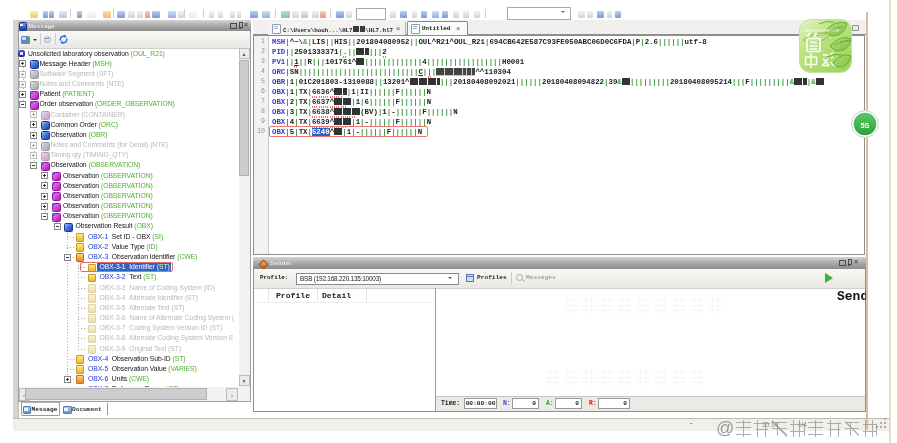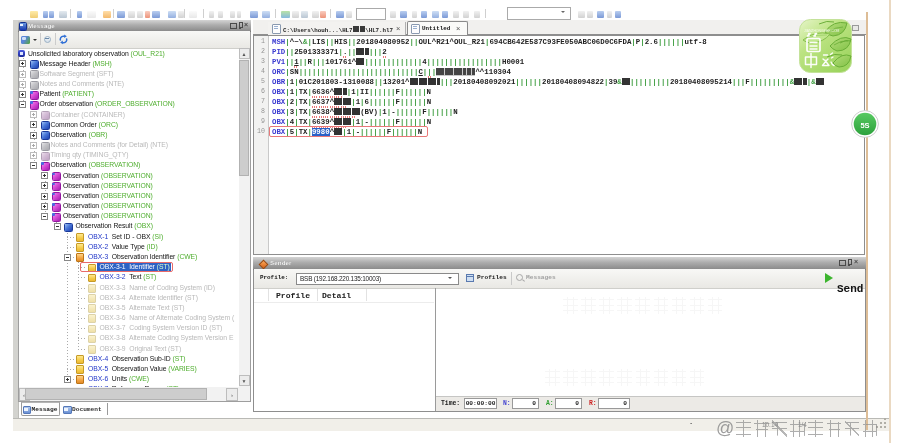--- a/index.html
+++ b/index.html
@@ -347,21 +347,21 @@
 <div class="lnum" style="left:252px;top:127.13px;">10</div>
 <div class="eline" style="top:37.4px;"><span class="b">MSH</span><span class="g">|</span>^~\<span class="g">&amp;</span><span class="g">|</span>LIS<span class="g">||</span>HIS<span class="g">||</span>201804080952<span class="g">||</span>OUL^R21^OUL_R21<span class="g">|</span>694CB642E587C93FE050ABC06D0C6FDA<span class="g">|</span>P<span class="g">|</span>2.6<span class="g">||||||</span>utf-8</div>
 <div class="eline" style="top:47.37px;"><span class="b">PID</span><span class="g">||</span>2501333371<span class="g">|</span>.<span class="g">||</span><span class="k" style="width:12.6px;"></span><span class="g">|||</span>2</div>
 <div class="eline" style="top:57.34px;"><span class="b">PV1</span><span class="g">||</span><span style="text-decoration:underline;">1</span><span class="g">||</span>R<span class="g">|||</span>101761^<span class="k" style="width:8.2px;"></span><span class="g">|||||||||||||</span>4<span class="g">|||||||||||||||||</span>H0001</div>
 <div class="eline" style="top:67.31px;"><span class="b">ORC</span><span class="g">|</span>SN<span class="g">|||||||||||||||||||||||||||</span><span style="text-decoration:underline;">C</span><span class="g">|||</span><span style="background:#c9c9c9;"><span class="kg" style="width:39.3px;"></span></span>^^110304</div>
 <div class="eline" style="top:77.28px;"><span class="b">OBR</span><span class="g">|</span>1<span class="g">|</span>01C201803-1310088<span class="g">||</span>13201^<span class="k" style="width:30.4px;"></span><span class="g">|||</span>20180408092021<span class="g">||||||</span>20180408094822<span class="g">|</span>39<span class="g">&amp;</span><span class="k" style="width:8.2px;"></span><span class="g">|||||||||</span>20180408095214<span class="g">|||</span>F<span class="g">|||||||||</span><span class="g">&amp;</span><span class="k" style="width:12.6px;"></span><span class="g">|</span><span class="g">&amp;</span><span class="k" style="width:8.2px;"></span></div>
 <div class="eline" style="top:87.25px;"><span class="b">OBX</span><span class="g">|</span>1<span class="g">|</span>TX<span class="g">|</span>6636^<span class="k" style="width:12.6px;"></span><span class="g">|</span>1<span class="g">|</span>II<span class="g">||||||</span>F<span class="g">||||||</span>N</div>
 <div class="eline" style="top:97.22px;"><span class="b">OBX</span><span class="g">|</span>2<span class="g">|</span>TX<span class="g">|</span>6637^<span class="k" style="width:17.1px;"></span><span class="g">|</span>1<span class="g">|</span>6<span class="g">||||||</span>F<span class="g">||||||</span>N</div>
 <div class="eline" style="top:107.19px;"><span class="b">OBX</span><span class="g">|</span>3<span class="g">|</span>TX<span class="g">|</span>6638^<span class="k" style="width:26.0px;"></span>(BV)<span class="g">|</span>1<span class="g">|</span>-<span class="g">||||||</span>F<span class="g">||||||</span>N</div>
 <div class="eline" style="top:117.16px;"><span class="b">OBX</span><span class="g">|</span>4<span class="g">|</span>TX<span class="g">|</span>6639^<span class="k" style="width:17.1px;"></span><span class="g">|</span>1<span class="g">|</span>-<span class="g">||||||</span>F<span class="g">||||||</span>N</div>
-<div class="eline" style="top:127.13px;"><span class="b">OBX</span><span class="g">|</span>5<span class="g">|</span>TX<span class="g">|</span><span style="background:#2a62c8;color:#fff;">9980</span>^<span class="k" style="width:8.2px;"></span><span class="g">|</span>1<span class="g">|</span>-<span class="g">||||||</span>F<span class="g">||||||</span>N</div>
+<div class="eline" style="top:127.13px;"><span class="b">OBX</span><span class="g">|</span>5<span class="g">|</span>TX<span class="g">|</span><span style="background:#2a62c8;color:#fff;">5240</span>^<span class="k" style="width:8.2px;"></span><span class="g">|</span>1<span class="g">|</span>-<span class="g">||||||</span>F<span class="g">||||||</span>N</div>
 <div class="abs" style="left:268.5px;top:125.9px;width:159px;height:11px;border:1px solid #e87878;border-radius:2px;box-sizing:border-box;"></div>
 <div class="wavy" style="left:343.1px;top:56.0px;width:4px;"></div>
 <div class="wavy" style="left:383.1px;top:56.0px;width:4px;"></div>
 <div class="wavy" style="left:294.2px;top:65.9px;width:4px;"></div>
 <div class="wavy" style="left:427.5px;top:75.9px;width:4px;"></div>
 <div class="wavy" style="left:312.0px;top:95.8px;width:31px;"></div>
 <div class="wavy" style="left:312.0px;top:105.8px;width:35px;"></div>
 <div class="wavy" style="left:312.0px;top:115.8px;width:44px;"></div>
 <div class="wavy" style="left:312.0px;top:125.8px;width:35px;"></div>
 <div class="abs" style="left:252.5px;top:257px;width:613px;height:154.5px;background:#fff;border:1px solid #8e8e8e;box-sizing:border-box;"></div>
@@ -378,21 +378,21 @@
 <div class="abs" style="left:300px;top:275px;font-size:6.4px;letter-spacing:-.2px;color:#222;white-space:pre;">BSB (192.168.220.135:10003)</div>
 <div class="abs" style="left:448px;top:276.5px;width:0;height:0;border:2.6px solid transparent;border-top-color:#555;"></div>
 <div class="abs" style="left:466px;top:273.5px;width:8px;height:8px;background:#cfdff2;border:1px solid #5a7ab0;box-sizing:border-box;"></div>
 <div class="abs" style="left:466px;top:276px;width:8px;height:1px;background:#5a7ab0;"></div>
 <div class="abs sm" style="left:477px;top:274px;font-size:6.2px;color:#222;">Profiles</div>
 <div class="abs" style="left:511px;top:272px;width:1px;height:13px;background:#c9c9c9;"></div>
 <div class="abs" style="left:516px;top:274px;width:5px;height:5px;border:1.2px solid #a8a8a8;border-radius:50%;"></div>
 <div class="abs" style="left:521.5px;top:279.5px;width:3px;height:1.2px;background:#a8a8a8;transform:rotate(40deg);"></div>
 <div class="abs sm" style="left:526px;top:274px;font-size:6.2px;color:#a0a0a0;">Messages</div>
 <div class="abs" style="left:825px;top:272.5px;width:0;height:0;border:5px solid transparent;border-left:8px solid #3cb52e;"></div>
-<div class="abs sm" style="left:837px;top:283px;font-size:11px;color:#111;">Send</div>
+<div class="abs sm" style="left:837px;top:289px;font-size:13px;color:#111;">Send</div>
 <div class="abs" style="left:434.5px;top:287.5px;width:1px;height:123px;background:#9a9a9a;"></div>
 <div class="abs sm" style="left:276px;top:291px;font-size:8.1px;color:#222;">Profile</div>
 <div class="abs sm" style="left:322px;top:291px;font-size:8.1px;color:#222;">Detail</div>
 <div class="abs" style="left:267.5px;top:289px;width:1px;height:12px;background:#e2e2e2;"></div>
 <div class="abs" style="left:316.5px;top:289px;width:1px;height:12px;background:#e2e2e2;"></div>
 <div class="abs" style="left:366px;top:289px;width:1px;height:12px;background:#e2e2e2;"></div>
 <div class="abs" style="left:254px;top:301.5px;width:180px;height:1px;background:#ececec;"></div>
 <div class="abs" style="left:435.5px;top:395.5px;width:429px;height:15px;background:#eceae6;border-top:1px solid #c6c6c4;box-sizing:border-box;"></div>
 <div class="abs sm" style="left:441px;top:400px;font-size:6.4px;color:#222;">Time:</div>
 <div class="fld" style="left:464px;top:398px;width:33px;height:11px;text-align:center;">00:00:00</div>

